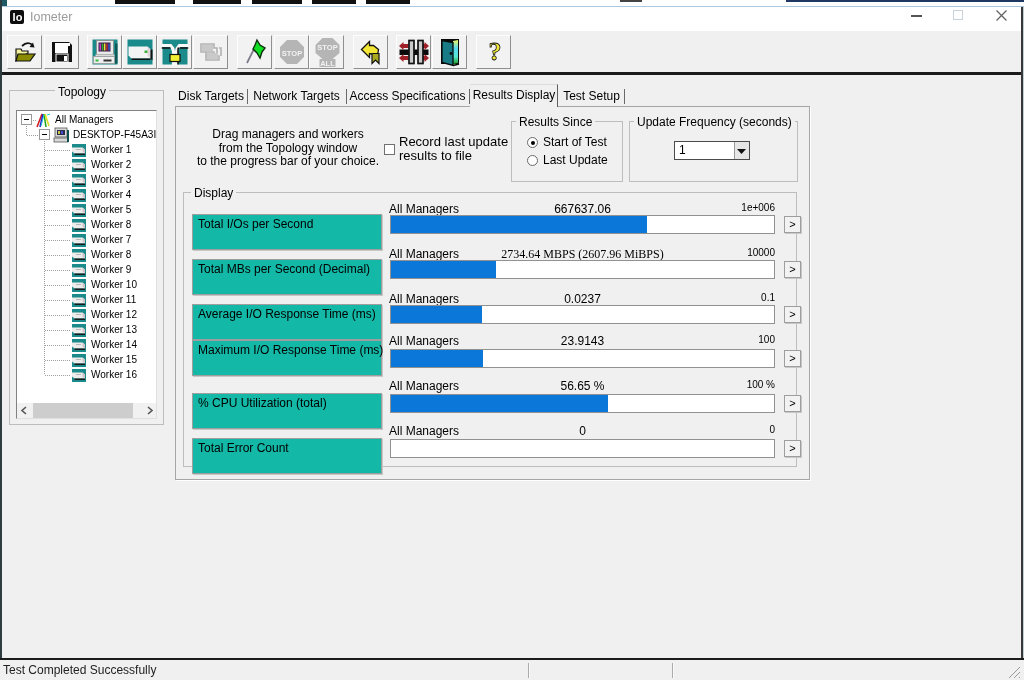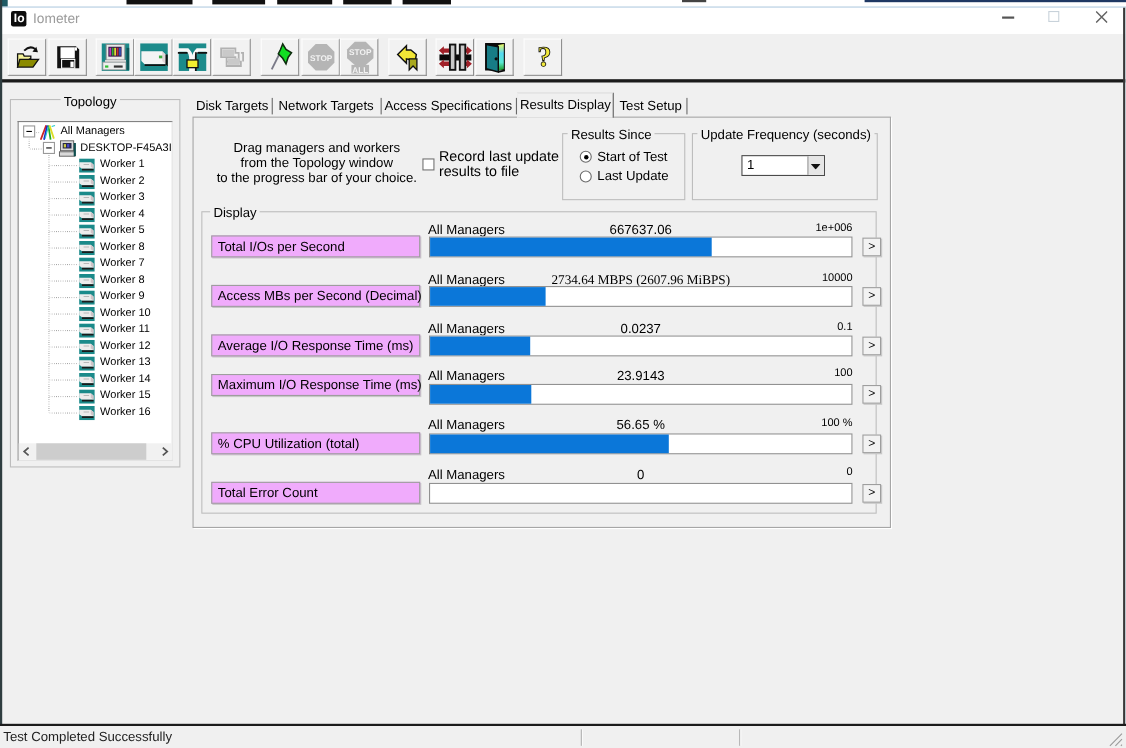--- a/index.html
+++ b/index.html
@@ -9,21 +9,21 @@
 .t12 { font-size:12px; line-height:13px; white-space:nowrap; }
 
 .tb { position:absolute; top:35px; height:34px; width:35px; background:#f2f2f2;
   border-top:1px solid #fdfdfd; border-left:1px solid #fdfdfd;
   border-right:1px solid #8f8f8f; border-bottom:1px solid #8f8f8f; }
 .tb svg { position:absolute; left:50%; top:50%; transform:translate(-50%,-50%); }
 
 .gbox { position:absolute; border:1px solid #bdbdbd; }
 .glab { position:absolute; background:#f0f0f0; padding:0 3px; font-size:12px; line-height:12px; white-space:nowrap; }
 
-.rbtn { position:absolute; left:192px; width:190px; height:20px; background:#f0abfc;
+.rbtn { position:absolute; left:192px; width:190px; height:36px; background:#14b8a6;
   border:1px solid #9e9e9e; box-shadow:1px 1px 0 #c7c7c7; font-size:12px; line-height:18px;
   padding-left:5px; white-space:nowrap; }
 .abtn { position:absolute; left:784px; width:17px; height:17px; background:#f2f2f2;
   border:1px solid #9e9e9e; box-shadow:1px 1px 0 #c7c7c7; font-size:11px; line-height:15px; text-align:center; }
 .bar { position:absolute; left:390px; width:385px; height:19px; background:#fff; border:1px solid #919191; }
 .fill { position:absolute; left:0; top:0; height:17px; background:#0b77d9; }
 .amlab { position:absolute; left:389px; font-size:12px; }
 .cval { position:absolute; left:390px; width:385px; text-align:center; font-size:12px; }
 .rval { position:absolute; left:390px; width:385px; text-align:right; font-size:10px; }
 
@@ -440,21 +440,21 @@
 <div class="cval" style="top:202px;">667637.06</div>
 <div class="rval" style="top:202px;">1e+006</div>
 <div class="rbtn" style="top:214px;">Total I/Os per Second</div>
 <div class="bar" style="top:215px;">
         <div class="fill" style="width:256px;"></div>
       </div>
 <div class="abtn" style="top:216px;">&gt;</div>
 <div class="amlab" style="top:247px;">All Managers</div>
 <div class="cval" style="top:247px;font-family:Liberation Serif, serif;">2734.64 MBPS (2607.96 MiBPS)</div>
 <div class="rval" style="top:247px;">10000</div>
-<div class="rbtn" style="top:259px;">Access MBs per Second (Decimal)</div>
+<div class="rbtn" style="top:259px;">Total MBs per Second (Decimal)</div>
 <div class="bar" style="top:260px;">
         <div class="fill" style="width:105px;"></div>
       </div>
 <div class="abtn" style="top:261px;">&gt;</div>
 <div class="amlab" style="top:292px;">All Managers</div>
 <div class="cval" style="top:292px;">0.0237</div>
 <div class="rval" style="top:292px;">0.1</div>
 <div class="rbtn" style="top:304px;">Average I/O Response Time (ms)</div>
 <div class="bar" style="top:305px;">
         <div class="fill" style="width:91px;"></div>

